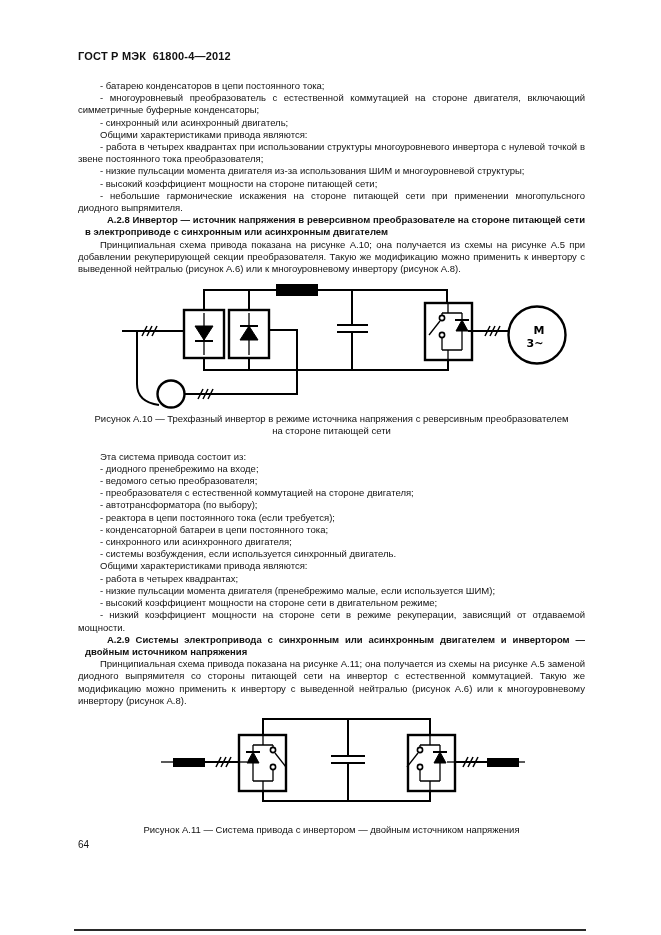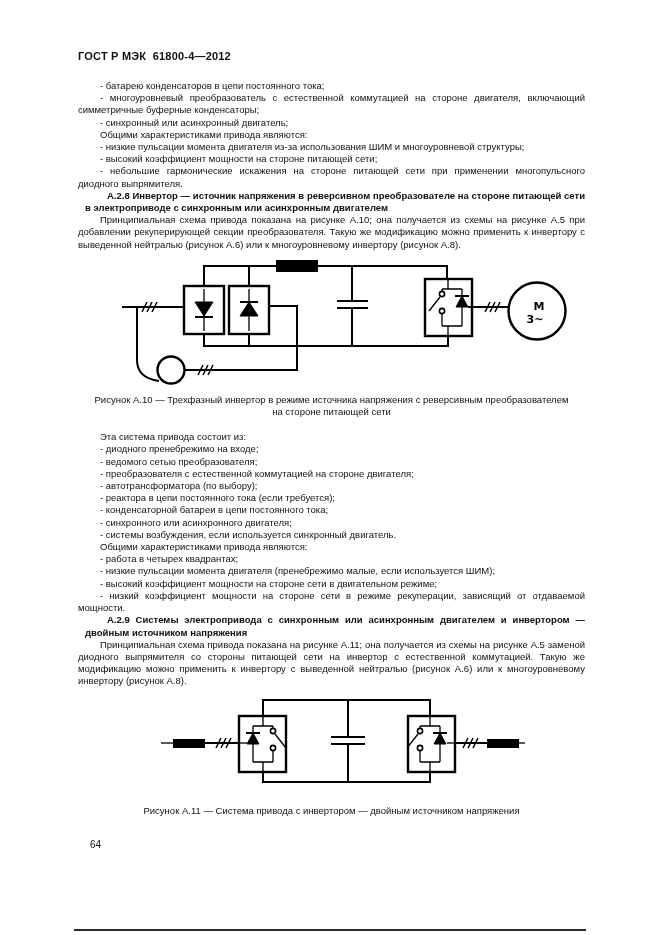--- a/index.html
+++ b/index.html
@@ -16,24 +16,24 @@
     position:absolute;left:78px;top:80px;width:507px;
     font-size:9.5px;line-height:12.2px;
   }
   .p{ text-indent:22px;text-align:justify;margin:0; }
   .p.bold{ font-weight:bold;margin-left:7px; }
   .fig{ position:relative; }
   .fig svg{ display:block; }
   .fig-a10{ margin:3px 0 0 37px;width:460px;height:135px; }
   .fig-a11{ margin:4px 0 0 79px;width:370px;height:100px; }
   .caption{ text-align:center;margin:0;line-height:12.2px; }
-  .cap-a10{ margin-top:5px; }
+  .cap-a10{ }
   .cap-a11{ margin-top:13px; }
   .gap-s{ height:13px; }
-  .page-number{ position:absolute;left:90px;top:839px;font-size:10px; }
+  .page-number{ position:absolute;left:78px;top:839px;font-size:10px; }
   .page-edge{ position:absolute;left:74px;top:929px;width:512px;height:2px;background:#2a2a2a; }
   svg .wire{ stroke:#000;stroke-width:2;fill:none; }
   svg .wire-thin{ stroke:#000;stroke-width:1.3;fill:none; }
   svg .boxx{ stroke:#000;stroke-width:2.4;fill:none; }
   svg .solid{ fill:#000;stroke:none; }
   svg .tri{ fill:#000;stroke:#000;stroke-width:1; }
   svg .nodec{ fill:#fff;stroke:#000;stroke-width:1.6; }
   svg .hash{ stroke:#000;stroke-width:1.5;fill:none; }
   svg text{ font-family:"DejaVu Sans","Liberation Sans",sans-serif;font-weight:bold;fill:#000; }
 </style>
@@ -41,20 +41,21 @@
 <body>
 
 <div class="doc-header">ГОСТ Р МЭК  61800-4—2012</div>
 
 <div class="content">
 
   <div class="p">- батарею конденсаторов в цепи постоянного тока;</div>
   <div class="p">- многоуровневый преобразователь с естественной коммутацией на стороне двигателя, включающий симметричные буферные конденсаторы;</div>
   <div class="p">- синхронный или асинхронный двигатель;</div>
   <div class="p">Общими характеристиками привода являются:</div>
+  <div class="p">- работа в четырех квадрантах при использовании структуры многоуровневого инвертора с нулевой точкой в звене постоянного тока преобразователя;</div>
   <div class="p">- низкие пульсации момента двигателя из-за использования ШИМ и многоуровневой структуры;</div>
   <div class="p">- высокий коэффициент мощности на стороне питающей сети;</div>
   <div class="p">- небольшие гармонические искажения на стороне питающей сети при применении многопульсного диодного выпрямителя.</div>
 
   <div class="p bold">А.2.8 Инвертор — источник напряжения в реверсивном преобразователе на стороне питающей сети в электроприводе с синхронным или асинхронным двигателем</div>
   <div class="p">Принципиальная схема привода показана на рисунке А.10; она получается из схемы на рисунке А.5 при добавлении рекуперирующей секции преобразователя. Такую же модификацию можно применить к инвертору с выведенной нейтралью (рисунок А.6) или к многоуровневому инвертору (рисунок А.8).</div>
 
   <div class="fig fig-a10">
     <svg viewBox="0 0 460 135" width="460" height="135">
 

